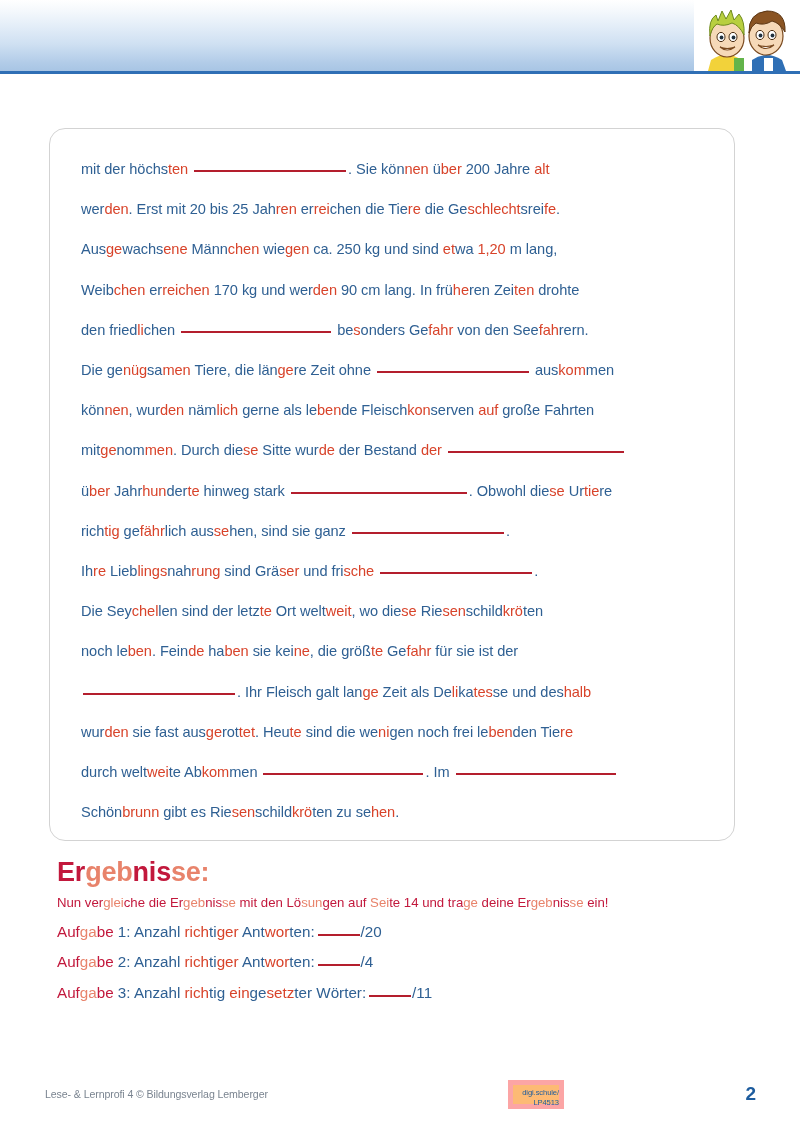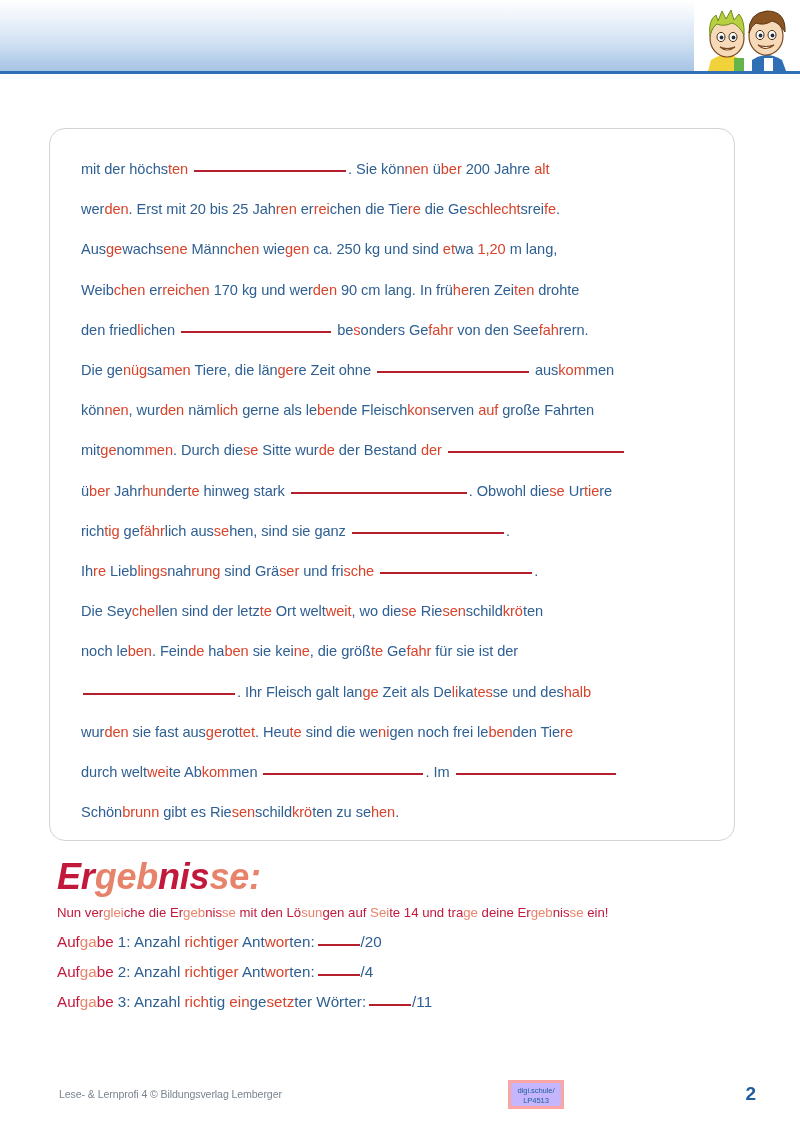--- a/index.html
+++ b/index.html
@@ -110,25 +110,24 @@
   }
 
   
   .results {
     position: absolute;
     left: 57px;
     top: 858px;
     width: 700px;
   }
   .results-heading {
-    font-size: 36px;
+    font-size: 27px;
     font-weight: bold;
     letter-spacing: -0.2px;
     line-height: 1.05;
-    font-style: italic;
   }
   .results-note {
     font-size: 13.2px;
     margin-top: 9px;
     line-height: 1.2;
     white-space: nowrap;
   }
   .task-line {
     font-size: 15.2px;
     margin-top: 12px;
@@ -146,36 +145,36 @@
   
   .footer {
     position: absolute;
     left: 0;
     top: 1079px;
     width: 800px;
     height: 52px;
   }
   .footer-credit {
     position: absolute;
-    left: 59px;
+    left: 45px;
     top: 9px;
     font-size: 10.6px;
     color: #7a8490;
     white-space: nowrap;
     letter-spacing: -0.1px;
   }
   .digi-box {
     position: absolute;
     left: 508px;
     top: 1px;
     width: 56px;
     height: 29px;
-    border: 3px solid #fca5a5;
-    background: #c4b5fd;
-    text-align: center;
+    border: 5px solid #fca5a5;
+    background: #fdba74;
+    text-align: right;
     padding-top: 3px;
   }
   .digi-line {
     font-size: 7.6px;
     color: #1d5c9e;
     line-height: 1.28;
     letter-spacing: -0.1px;
     white-space: nowrap;
   }
   .page-number {

